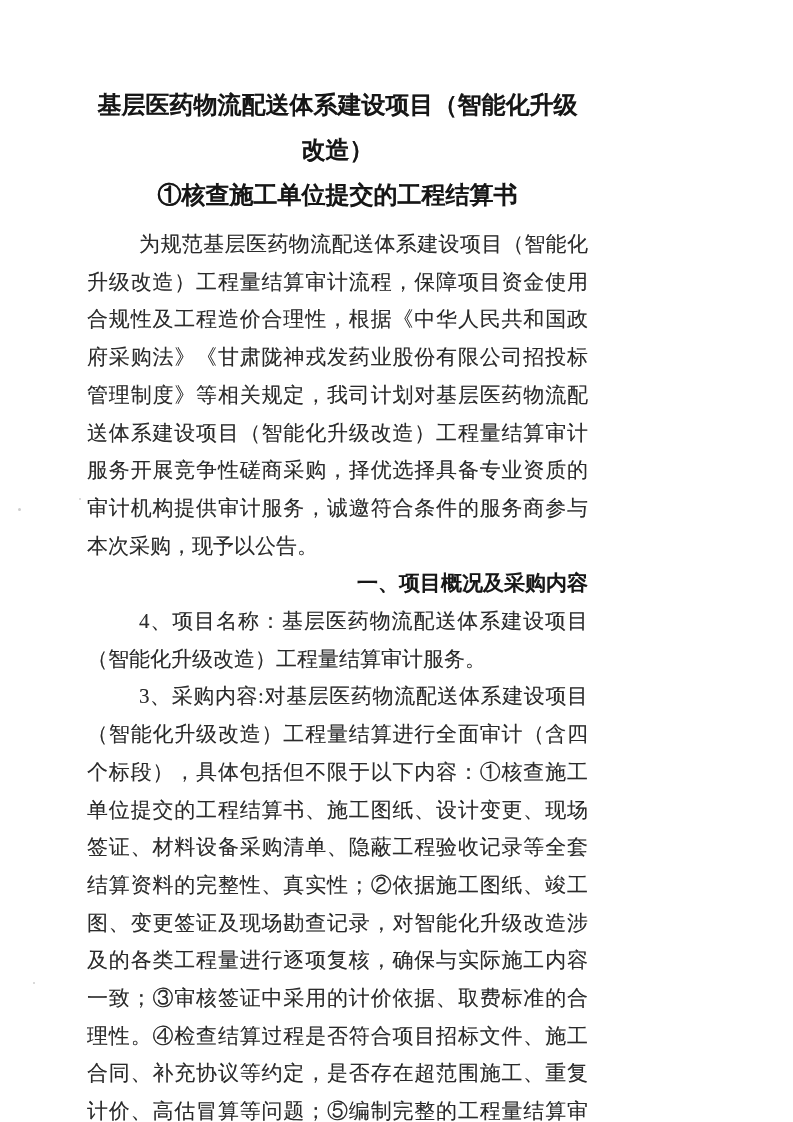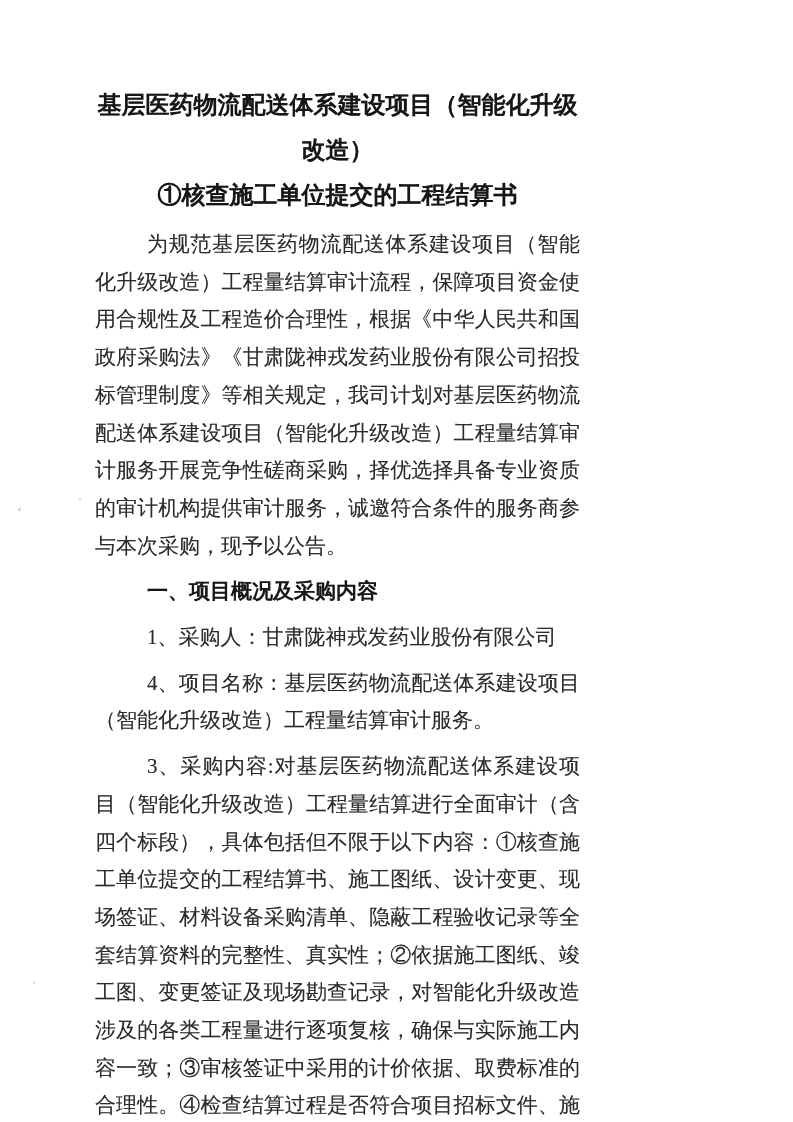--- a/index.html
+++ b/index.html
@@ -33,33 +33,33 @@
     font-size: 24px;
     font-weight: bold;
     line-height: 45px;
     color: #161616;
     text-shadow: 0 0 0.5px rgba(0,0,0,0.45);
   }
   .title-line {
     display: block;
   }
   .para {
-    margin: 8px;
+    margin: 0;
     font-size: 21px;
     line-height: 37.7px;
     color: #2b2b2b;
     text-align: justify;
     text-indent: 52px;
     overflow-wrap: break-word;
     text-shadow: 0 0 0.4px rgba(0,0,0,0.30);
   }
   .para.heading {
     font-weight: bold;
     color: #171717;
-    text-align: left;
+    text-align: right;
   }
   .speck {
     position: absolute;
     width: 3px;
     height: 3px;
     border-radius: 50%;
     background: #b9b9b9;
     opacity: 0.7;
   }
   .speck.s1 { left: 18px;  top: 508px; }
@@ -74,21 +74,20 @@
 
     <h1 class="doc-title">
       <span class="title-line">基层医药物流配送体系建设项目（智能化升级改造）</span>
       <span class="title-line">①核查施工单位提交的工程结算书</span>
     </h1>
 
     <p class="para">为规范基层医药物流配送体系建设项目（智能化升级改造）工程量结算审计流程，保障项目资金使用合规性及工程造价合理性，根据《中华人民共和国政府采购法》《甘肃陇神戎发药业股份有限公司招投标管理制度》等相关规定，我司计划对基层医药物流配送体系建设项目（智能化升级改造）工程量结算审计服务开展竞争性磋商采购，择优选择具备专业资质的审计机构提供审计服务，诚邀符合条件的服务商参与本次采购，现予以公告。</p>
 
     <p class="para heading">一、项目概况及采购内容</p>
 
-    <p class="para">1、采购人：甘肃陇神戎发药业股份有限公司</p>
 
     <p class="para">4、项目名称：基层医药物流配送体系建设项目（智能化升级改造）工程量结算审计服务。</p>
 
     <p class="para">3、采购内容:对基层医药物流配送体系建设项目（智能化升级改造）工程量结算进行全面审计（含四个标段），具体包括但不限于以下内容：①核查施工单位提交的工程结算书、施工图纸、设计变更、现场签证、材料设备采购清单、隐蔽工程验收记录等全套结算资料的完整性、真实性；②依据施工图纸、竣工图、变更签证及现场勘查记录，对智能化升级改造涉及的各类工程量进行逐项复核，确保与实际施工内容一致；③审核签证中采用的计价依据、取费标准的合理性。④检查结算过程是否符合项目招标文件、施工合同、补充协议等约定，是否存在超范围施工、重复计价、高估冒算等问题；⑤编制完整的工程量结算审计报告，明确审定金额、核减/核增原因及依据；⑥根据采购人或主管部门要求，配合开展结算审计结果的复核、解释工作。</p>
 
   </div>
 
   <span class="speck s1"></span>
   <span class="speck s2"></span>
   <span class="speck s3"></span>

